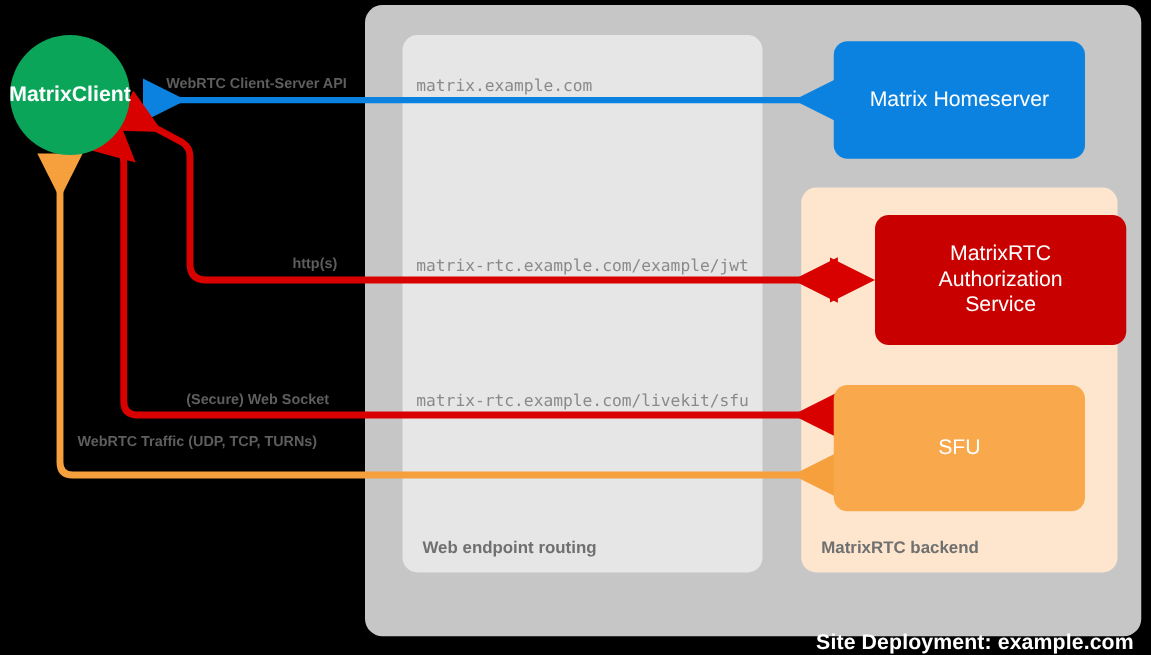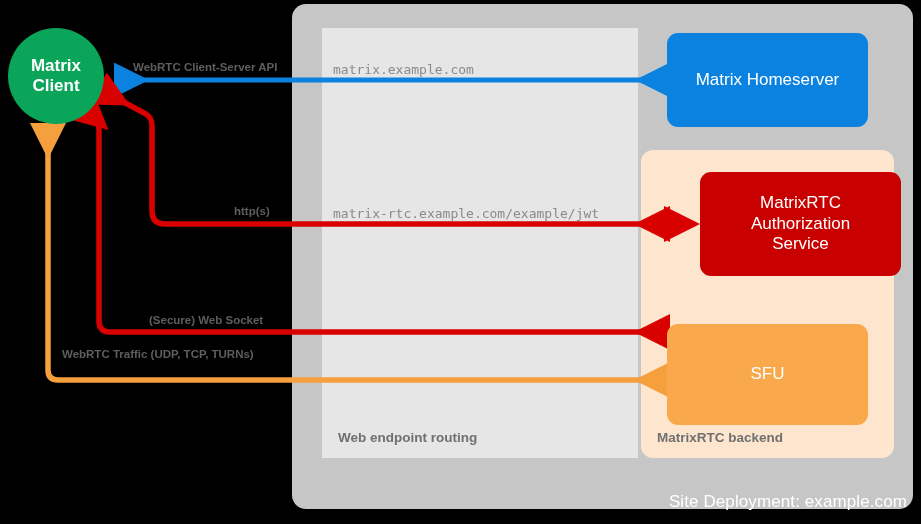--- a/index.html
+++ b/index.html
@@ -21,36 +21,36 @@
   #site-panel {
     left: 292px;
     top: 4px;
     width: 621px;
     height: 505px;
     background: #c6c6c6;
     border-radius: 14px;
   }
   #site-deployment-label {
     right: 14px;
-    bottom: 12px;
+    bottom: 0;
     color: #ffffff;
     font-size: 17px;
-    font-weight: normal;
+    font-weight: bold;
     letter-spacing: 0.1px;
     white-space: nowrap;
   }
 
   
   #web-endpoint-box {
     left: 322px;
     top: 28px;
-    width: 316px;
+    width: 288px;
     height: 430px;
     background: #e6e6e6;
-    border-radius: 0;
+    border-radius: 12px;
   }
   #web-endpoint-label {
     left: 16px;
     bottom: 13px;
     color: #707070;
     font-size: 13.5px;
     font-weight: bold;
     white-space: nowrap;
   }
 
@@ -74,21 +74,21 @@
 
   
   #matrix-client {
     left: 8px;
     top: 28px;
     width: 96px;
     height: 96px;
     border-radius: 50%;
     background: #0ba55a;
     display: flex;
-    flex-direction: column;
+    flex-direction: row;
     align-items: center;
     justify-content: center;
     color: #ffffff;
     font-size: 17px;
     font-weight: bold;
     line-height: 1.15;
     text-align: center;
   }
 
   
@@ -117,21 +117,20 @@
     height: 104px;
     background: #c90000;
     font-size: 17px;
   }
   #sfu-box {
     left: 667px;
     top: 308px;
     width: 201px;
     height: 101px;
     background: #f9a games;
-    margin-top: 16px;
   }
   #sfu-box {
     left: 667px;
     top: 308px;
     width: 201px;
     height: 101px;
     background: #f9a94b;
     font-size: 17px;
   }
 
@@ -242,14 +241,15 @@
   <div class="abs flow-label" style="left:234px; top:205px;">http(s)</div>
 
   <div class="abs flow-label" style="left:149px; top:314px;">(Secure) Web Socket</div>
 
   <div class="abs flow-label" style="left:62px; top:348px;text-align:right;">WebRTC Traffic (UDP, TCP, TURNs)</div>
 
   <div class="abs endpoint-label" style="left:333px; top:62px;">matrix.example.com</div>
 
   <div class="abs endpoint-label" style="left:333px; top:206px;">matrix-rtc.example.com/example/jwt</div>
 
+  <div class="abs endpoint-label" style="left:333px; top:314px;">matrix-rtc.example.com/livekit/sfu</div>
 
 </div>
 
 </body></html>

